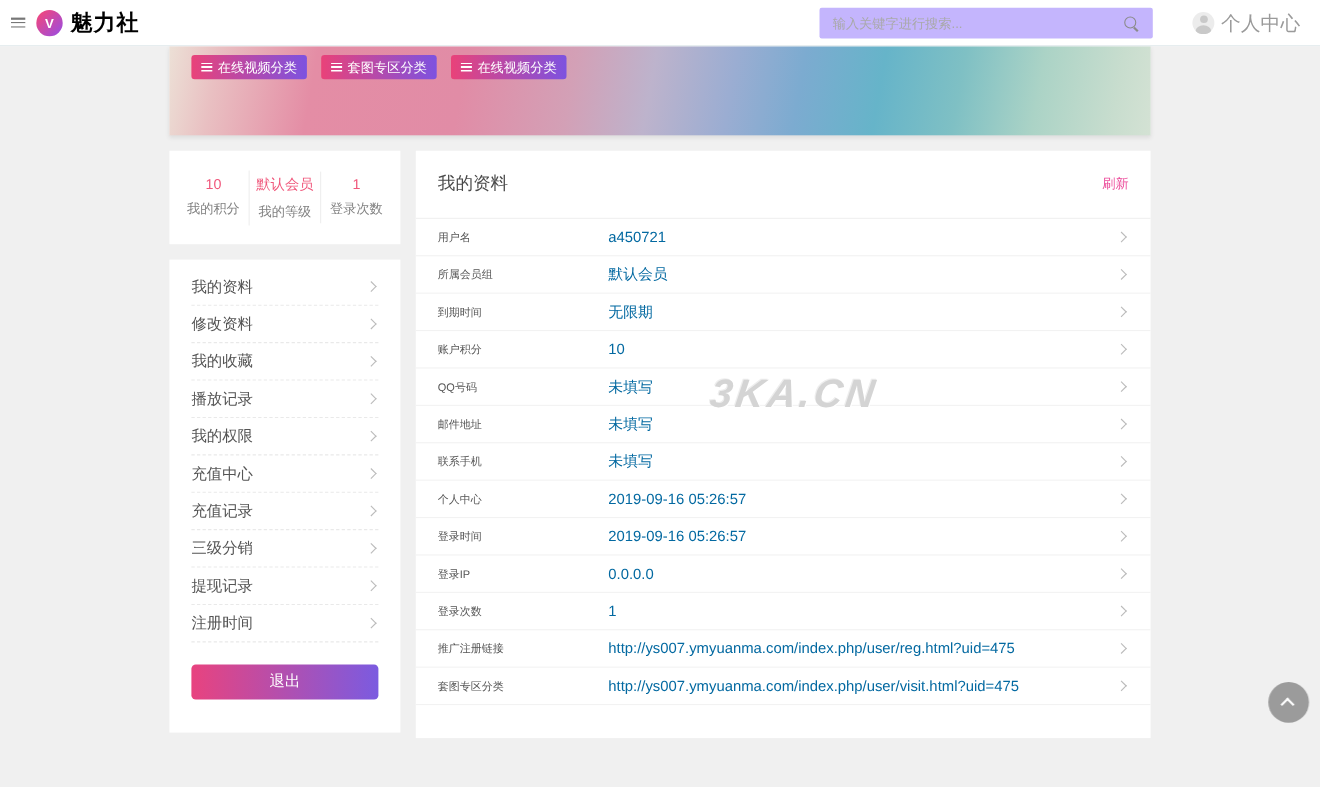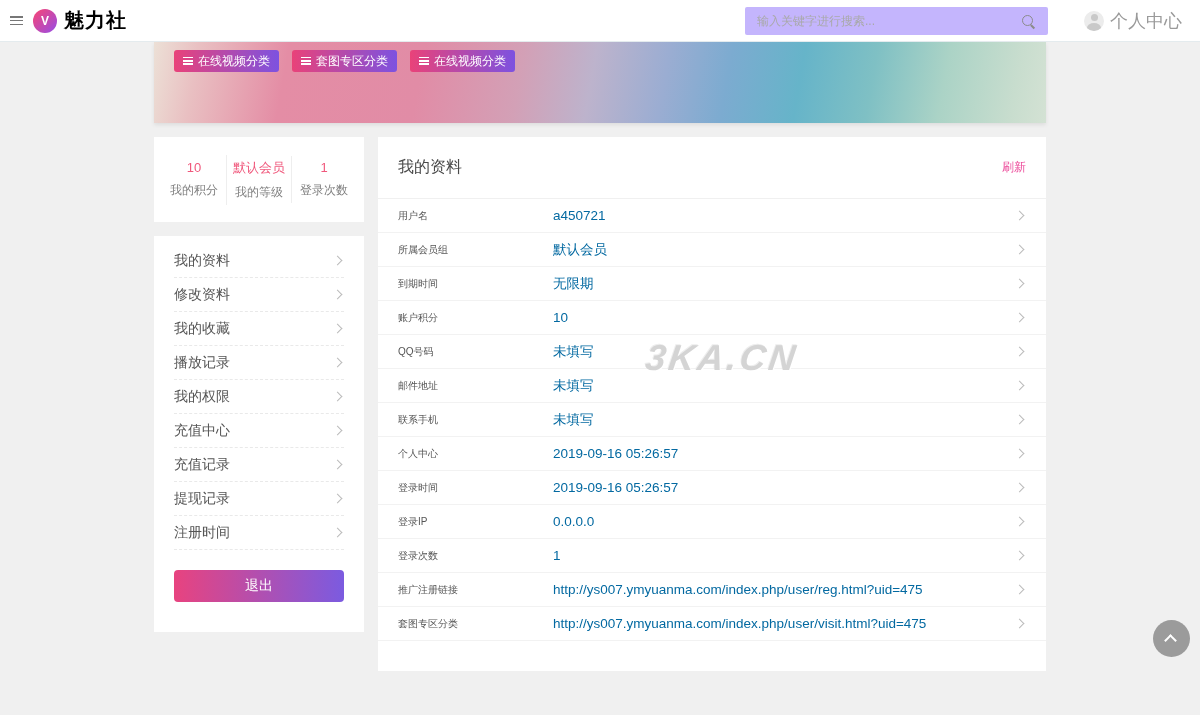--- a/index.html
+++ b/index.html
@@ -233,20 +233,24 @@
       </div>
       <div class="menu-item">
         <span class="menu-label">充值中心</span>
         <span class="chev"></span>
       </div>
       <div class="menu-item">
         <span class="menu-label">充值记录</span>
         <span class="chev"></span>
       </div>
       <div class="menu-item">
+        <span class="menu-label">三级分销</span>
+        <span class="chev"></span>
+      </div>
+      <div class="menu-item">
         <span class="menu-label">提现记录</span>
         <span class="chev"></span>
       </div>
       <div class="menu-item">
         <span class="menu-label">注册时间</span>
         <span class="chev"></span>
       </div>
       <button class="logout-btn">退出</button>
     </div>
   </aside>

